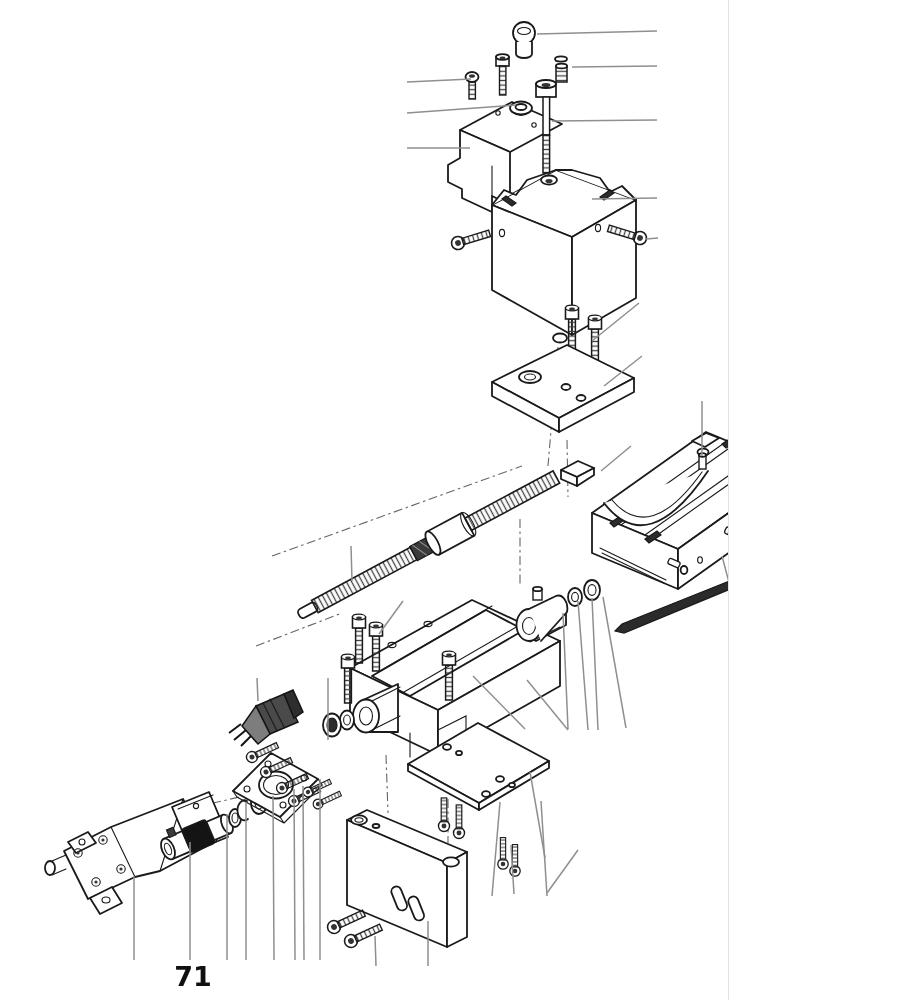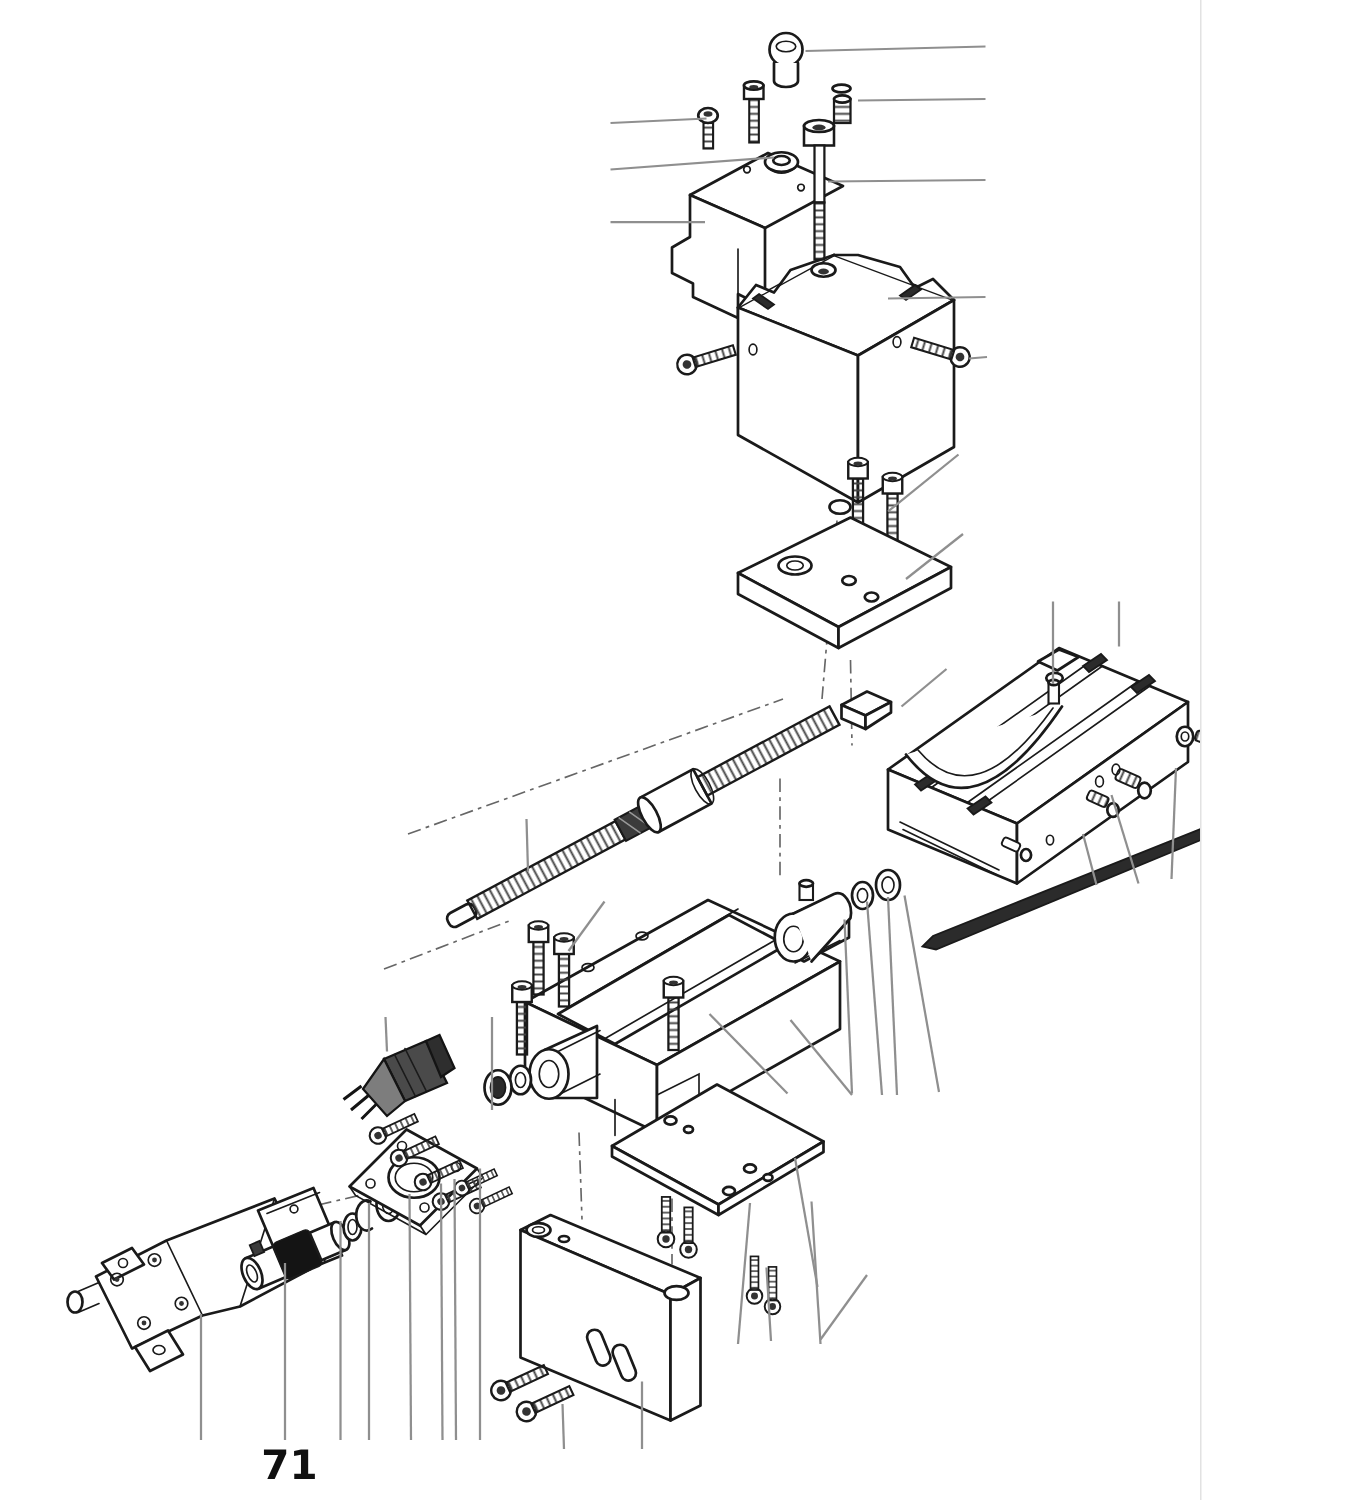--- a/index.html
+++ b/index.html
@@ -1,16 +1,16 @@
 <!DOCTYPE html>
 <html style="--bg: #ffffff; --line: #1a1a1a; --callout: #8f8f8f; --center: #666666; --dark: #2b2b2b;"><head>
 <meta charset="utf-8">
 <style>
   html,body{margin:0;padding:0;background:#fff;}
-  .canvas{position:relative;width:800px;height:1000px;background:var(--bg,#fff);
+  .canvas{position:relative;width:728px;height:1000px;background:var(--bg,#fff);
           outline:1px solid #e2e2e2;overflow:hidden;font-family:"DejaVu Sans",sans-serif;}
   svg{position:absolute;inset:0;}
   .part{fill:#ffffff;stroke:var(--line,#1a1a1a);stroke-width:1.8;stroke-linejoin:round;stroke-linecap:round;}
   .thin{fill:none;stroke:var(--line,#1a1a1a);stroke-width:1.1;stroke-linecap:round;}
   .dark{fill:var(--dark,#2b2b2b);stroke:var(--line,#1a1a1a);stroke-width:1.2;}
   .callout line{stroke:var(--callout,#8f8f8f);stroke-width:1.5;}
   .dashdot{fill:none;stroke:var(--center,#666666);stroke-width:1.1;stroke-dasharray:9 3.5 2.5 3.5;}
   .lbl{font-family:"DejaVu Sans",sans-serif;font-weight:bold;font-size:27px;fill:#101010;}
 </style>
 </head>

